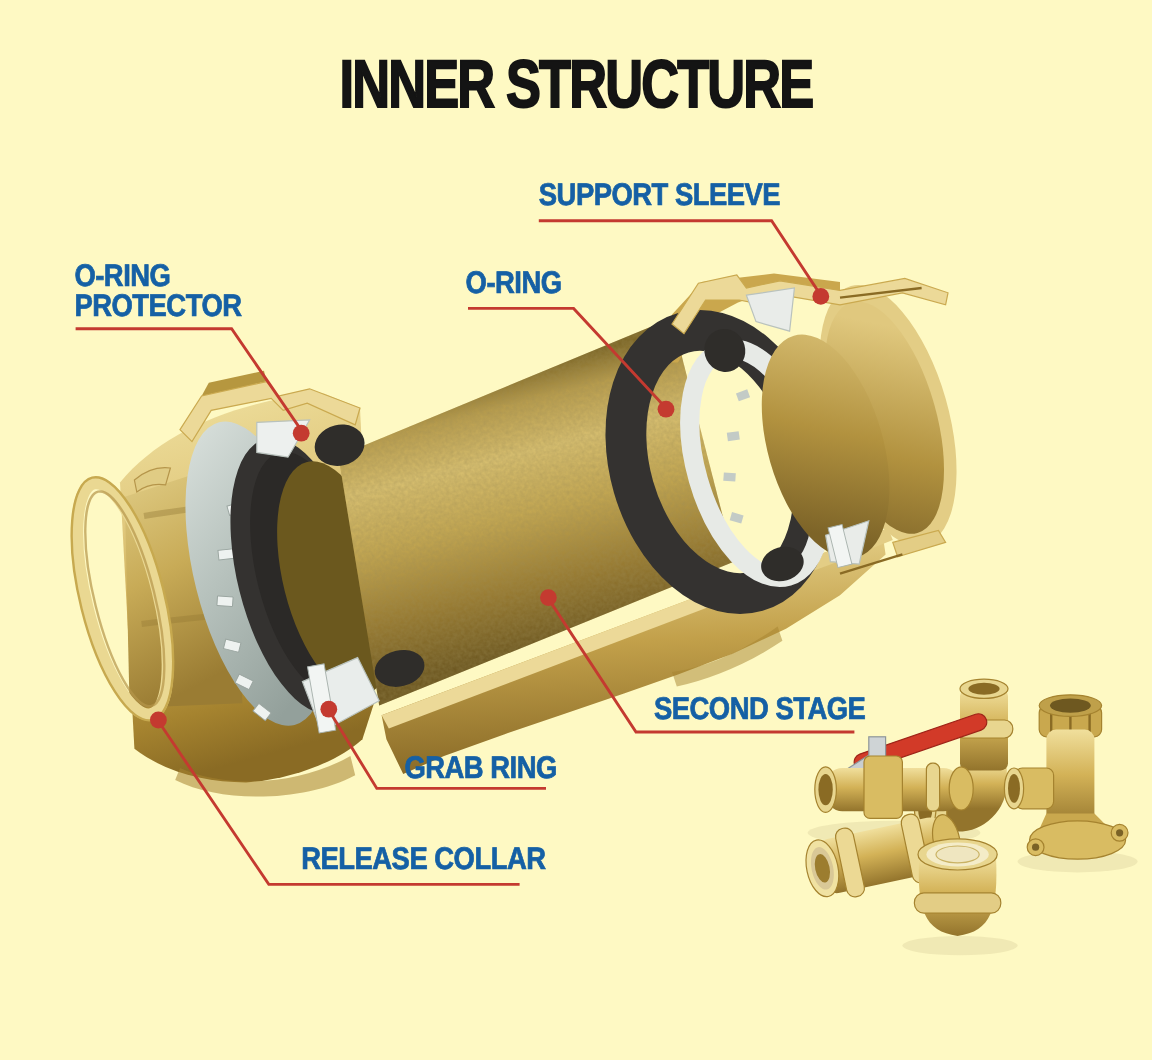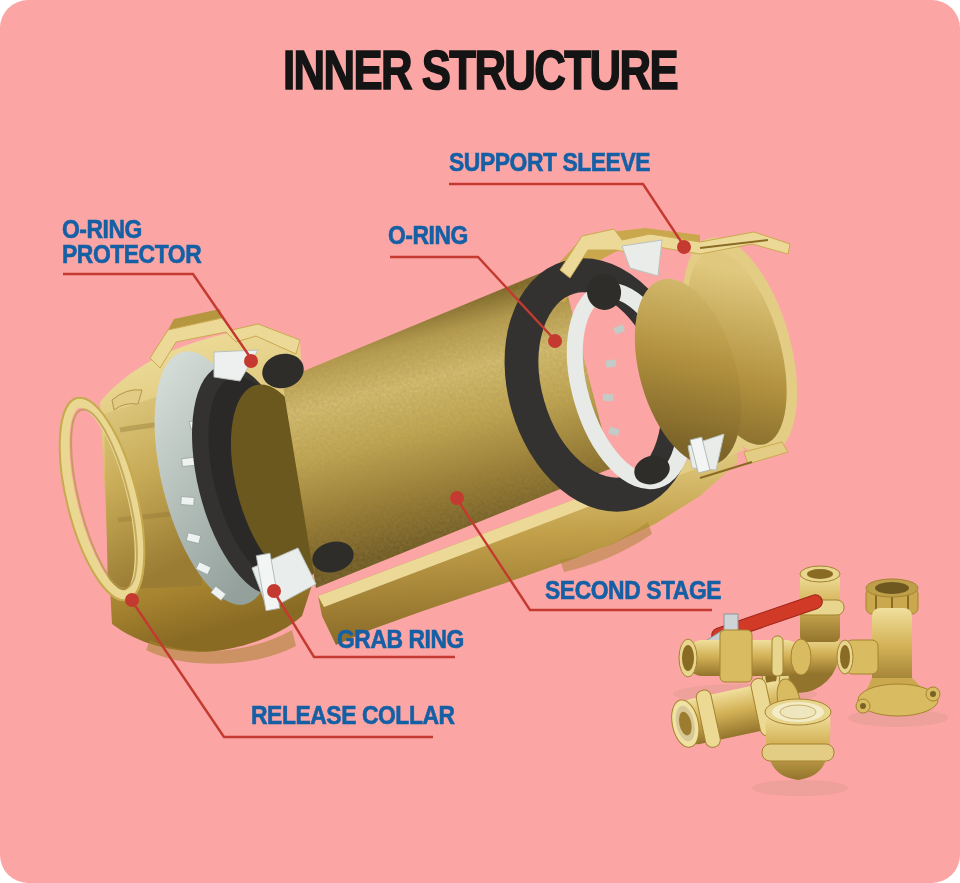--- a/index.html
+++ b/index.html
@@ -1,17 +1,17 @@
 <!DOCTYPE html>
 <html><head>
 <meta charset="utf-8">
 <style>
   html,body{margin:0;padding:0;background:#fff;}
-  .stage{position:relative;width:960px;height:883px;background:#fca5a5;overflow:hidden;
-         font-family:"Liberation Sans",sans-serif;border-radius:28px;}
+  .stage{position:relative;width:960px;height:883px;background:#fef9c3;overflow:hidden;
+         font-family:"Liberation Sans",sans-serif;}
   .stage svg{position:absolute;left:0;top:0;}
   .title{position:absolute;top:42px;left:0;right:0;text-align:center;
          font-weight:700;font-size:56px;line-height:1;color:#141414;
          letter-spacing:-2px;transform:scaleX(.78);transform-origin:center top;
          -webkit-text-stroke:1.6px #141414;white-space:nowrap;z-index:5;}
   .callout{position:absolute;font-weight:700;font-size:26px;line-height:25px;
          color:#1560a5;letter-spacing:-.5px;white-space:nowrap;
          transform:scaleX(.88);transform-origin:left top;z-index:5;
          -webkit-text-stroke:.6px #1560a5;}
   .c-support{left:449px;top:150px;}

